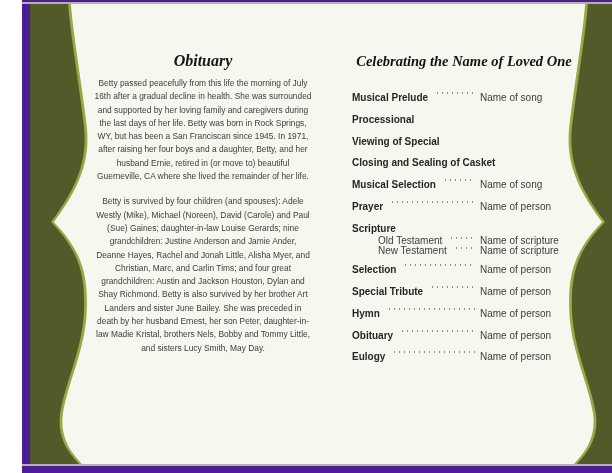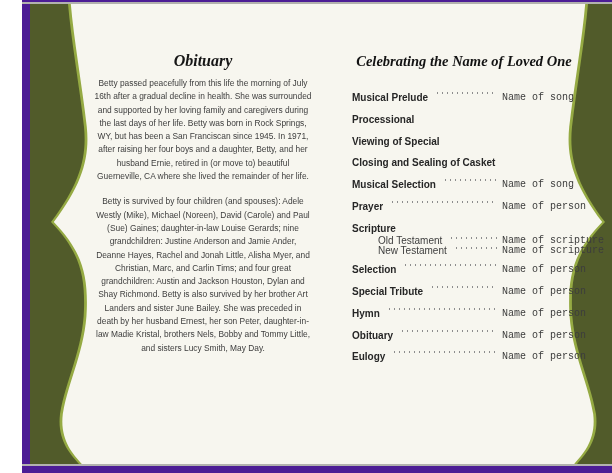--- a/index.html
+++ b/index.html
@@ -102,24 +102,23 @@
   .svc-leader {
     flex: 1;
     height: 4px;
     margin: 0 5px 2px 7px;
     background-image: radial-gradient(circle, #8d8d8d 0.9px, rgba(0,0,0,0) 1.1px);
     background-size: 5px 4px;
     background-repeat: repeat-x;
     background-position: 0 100%;
   }
   .svc-value {
-    width: 74px;
+    width: 96px;
     white-space: nowrap;
     color: #3d3d3d;
-    font-family: Liberation Mono, monospace;
   }
   .svc-subwrap { margin-bottom: 7px; }
   .svc-sub {
     margin-left: 26px;
     margin-bottom: 0;
     line-height: 10.2px;
   }
   .svc-sub .svc-label { font-weight: normal; color: #3d3d3d; }
   .svc-scripture-head { margin-bottom: 1px; }
 </style>

